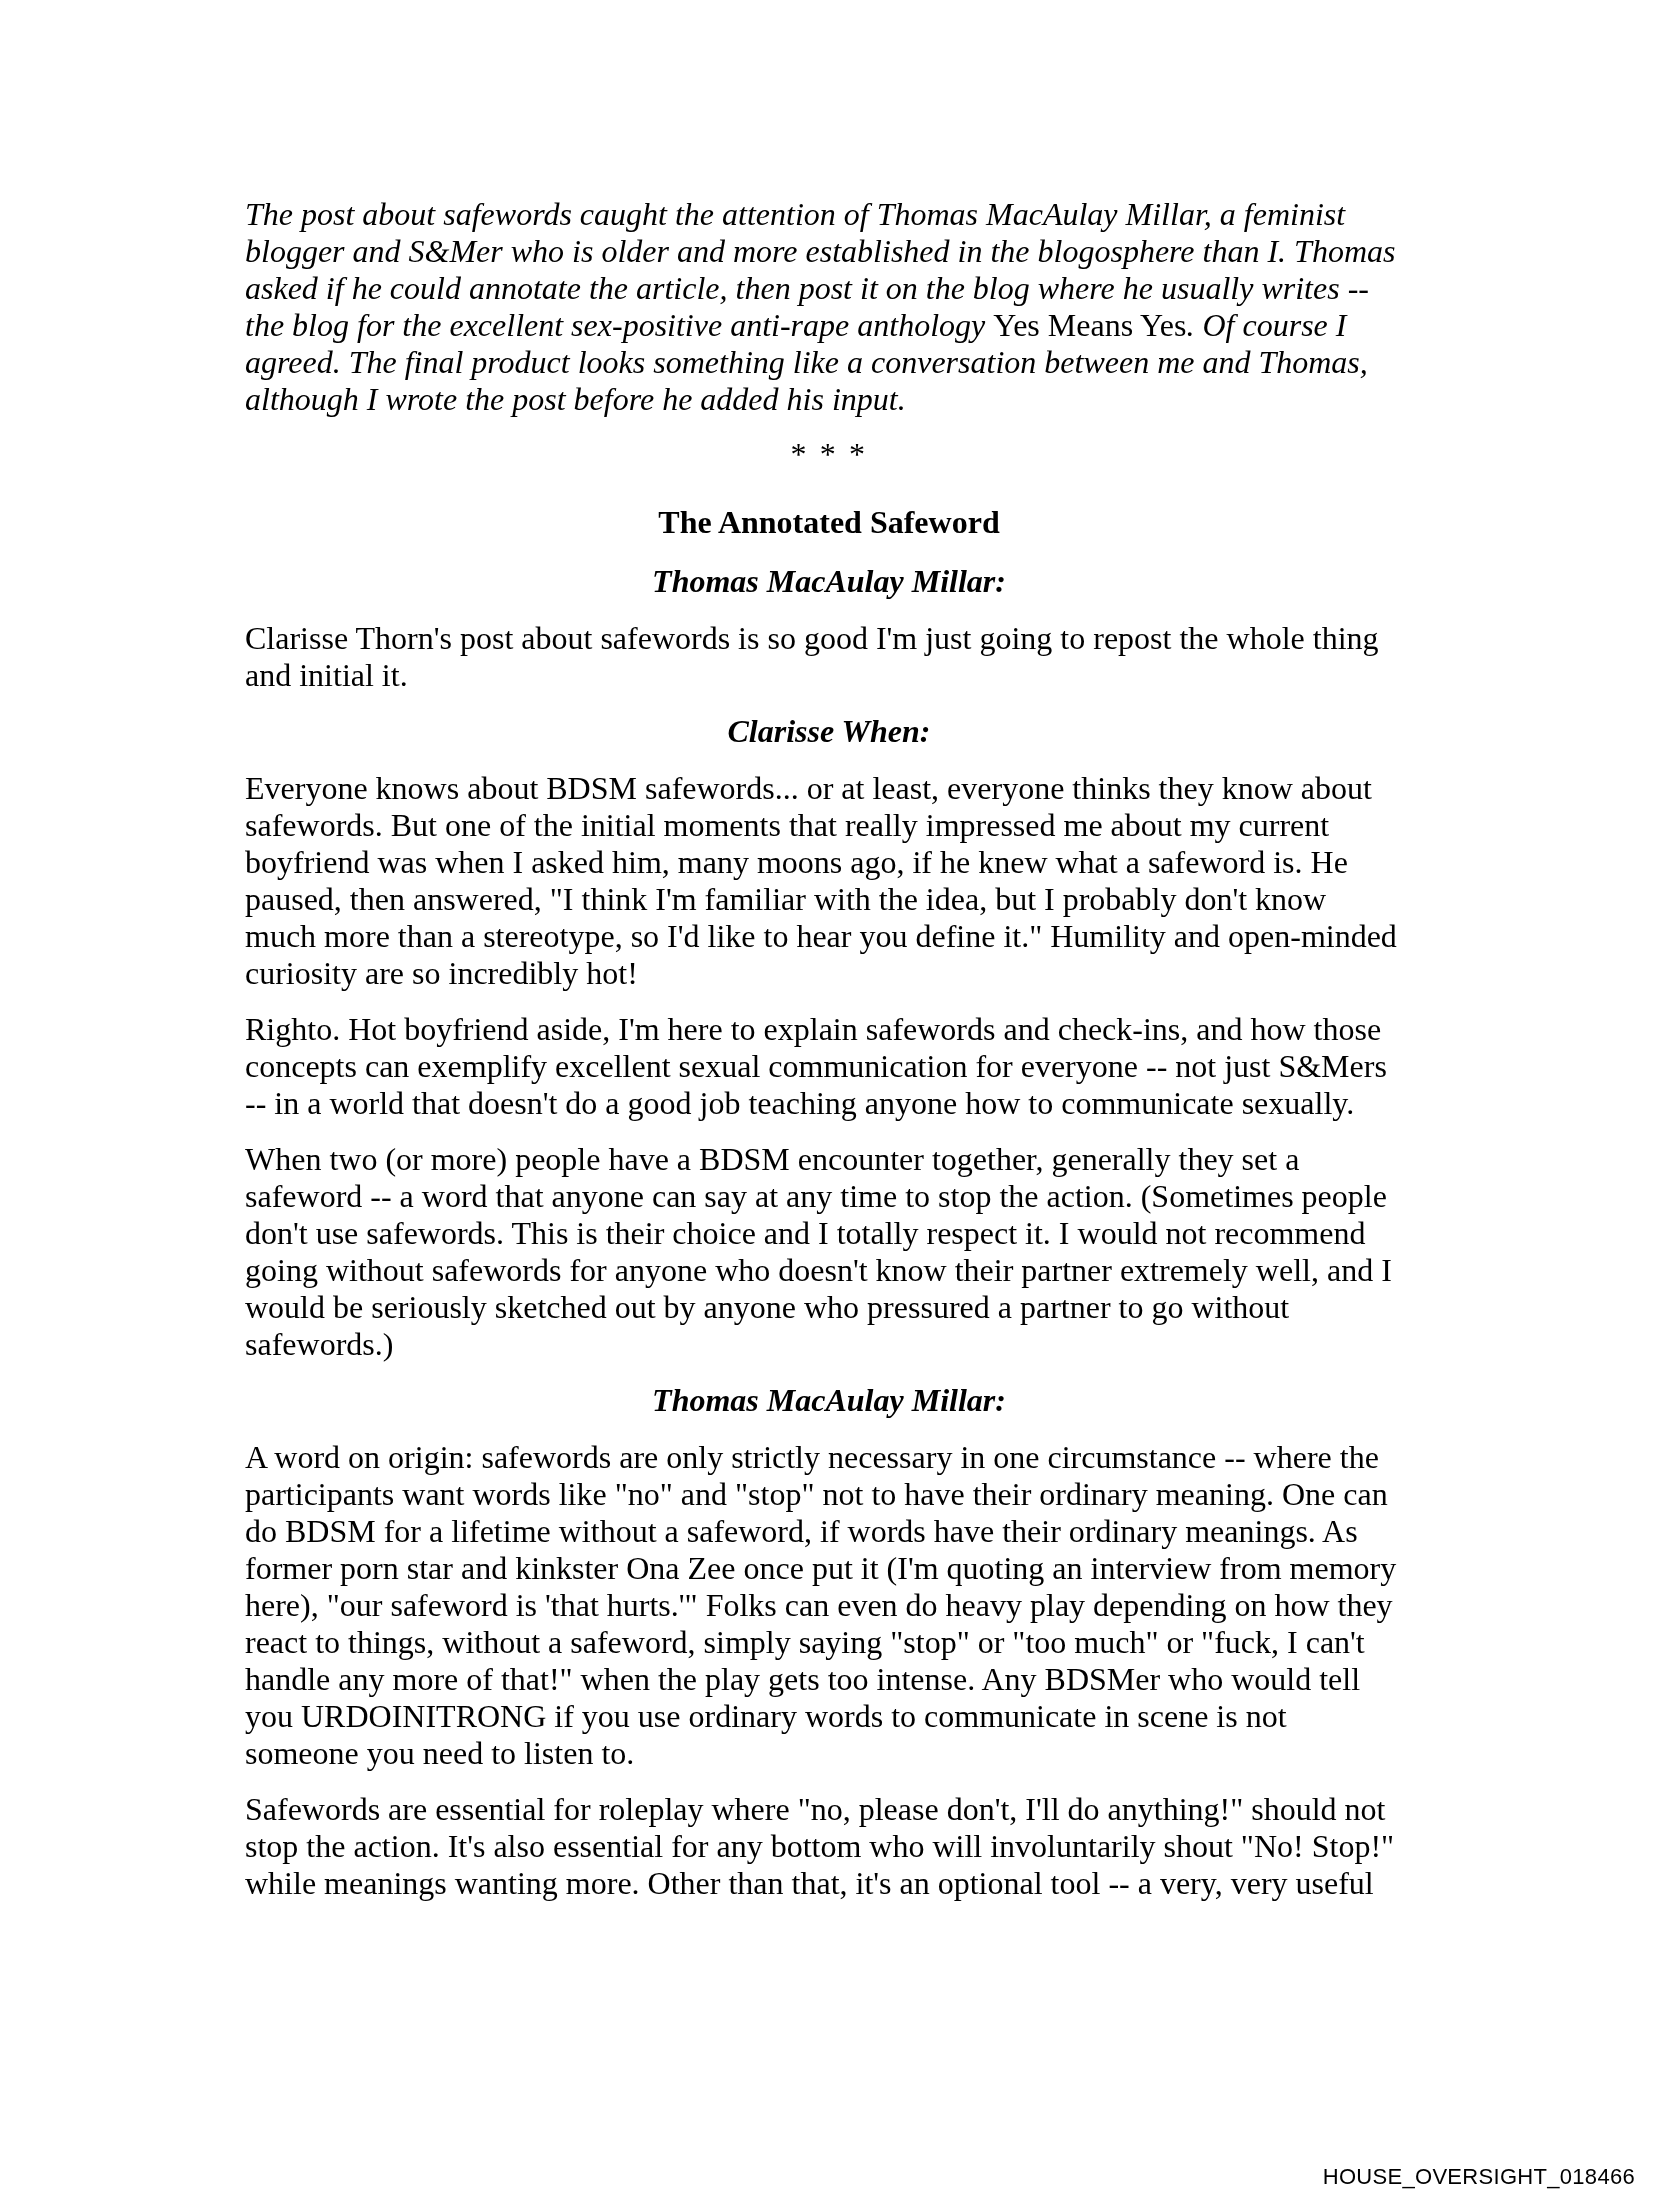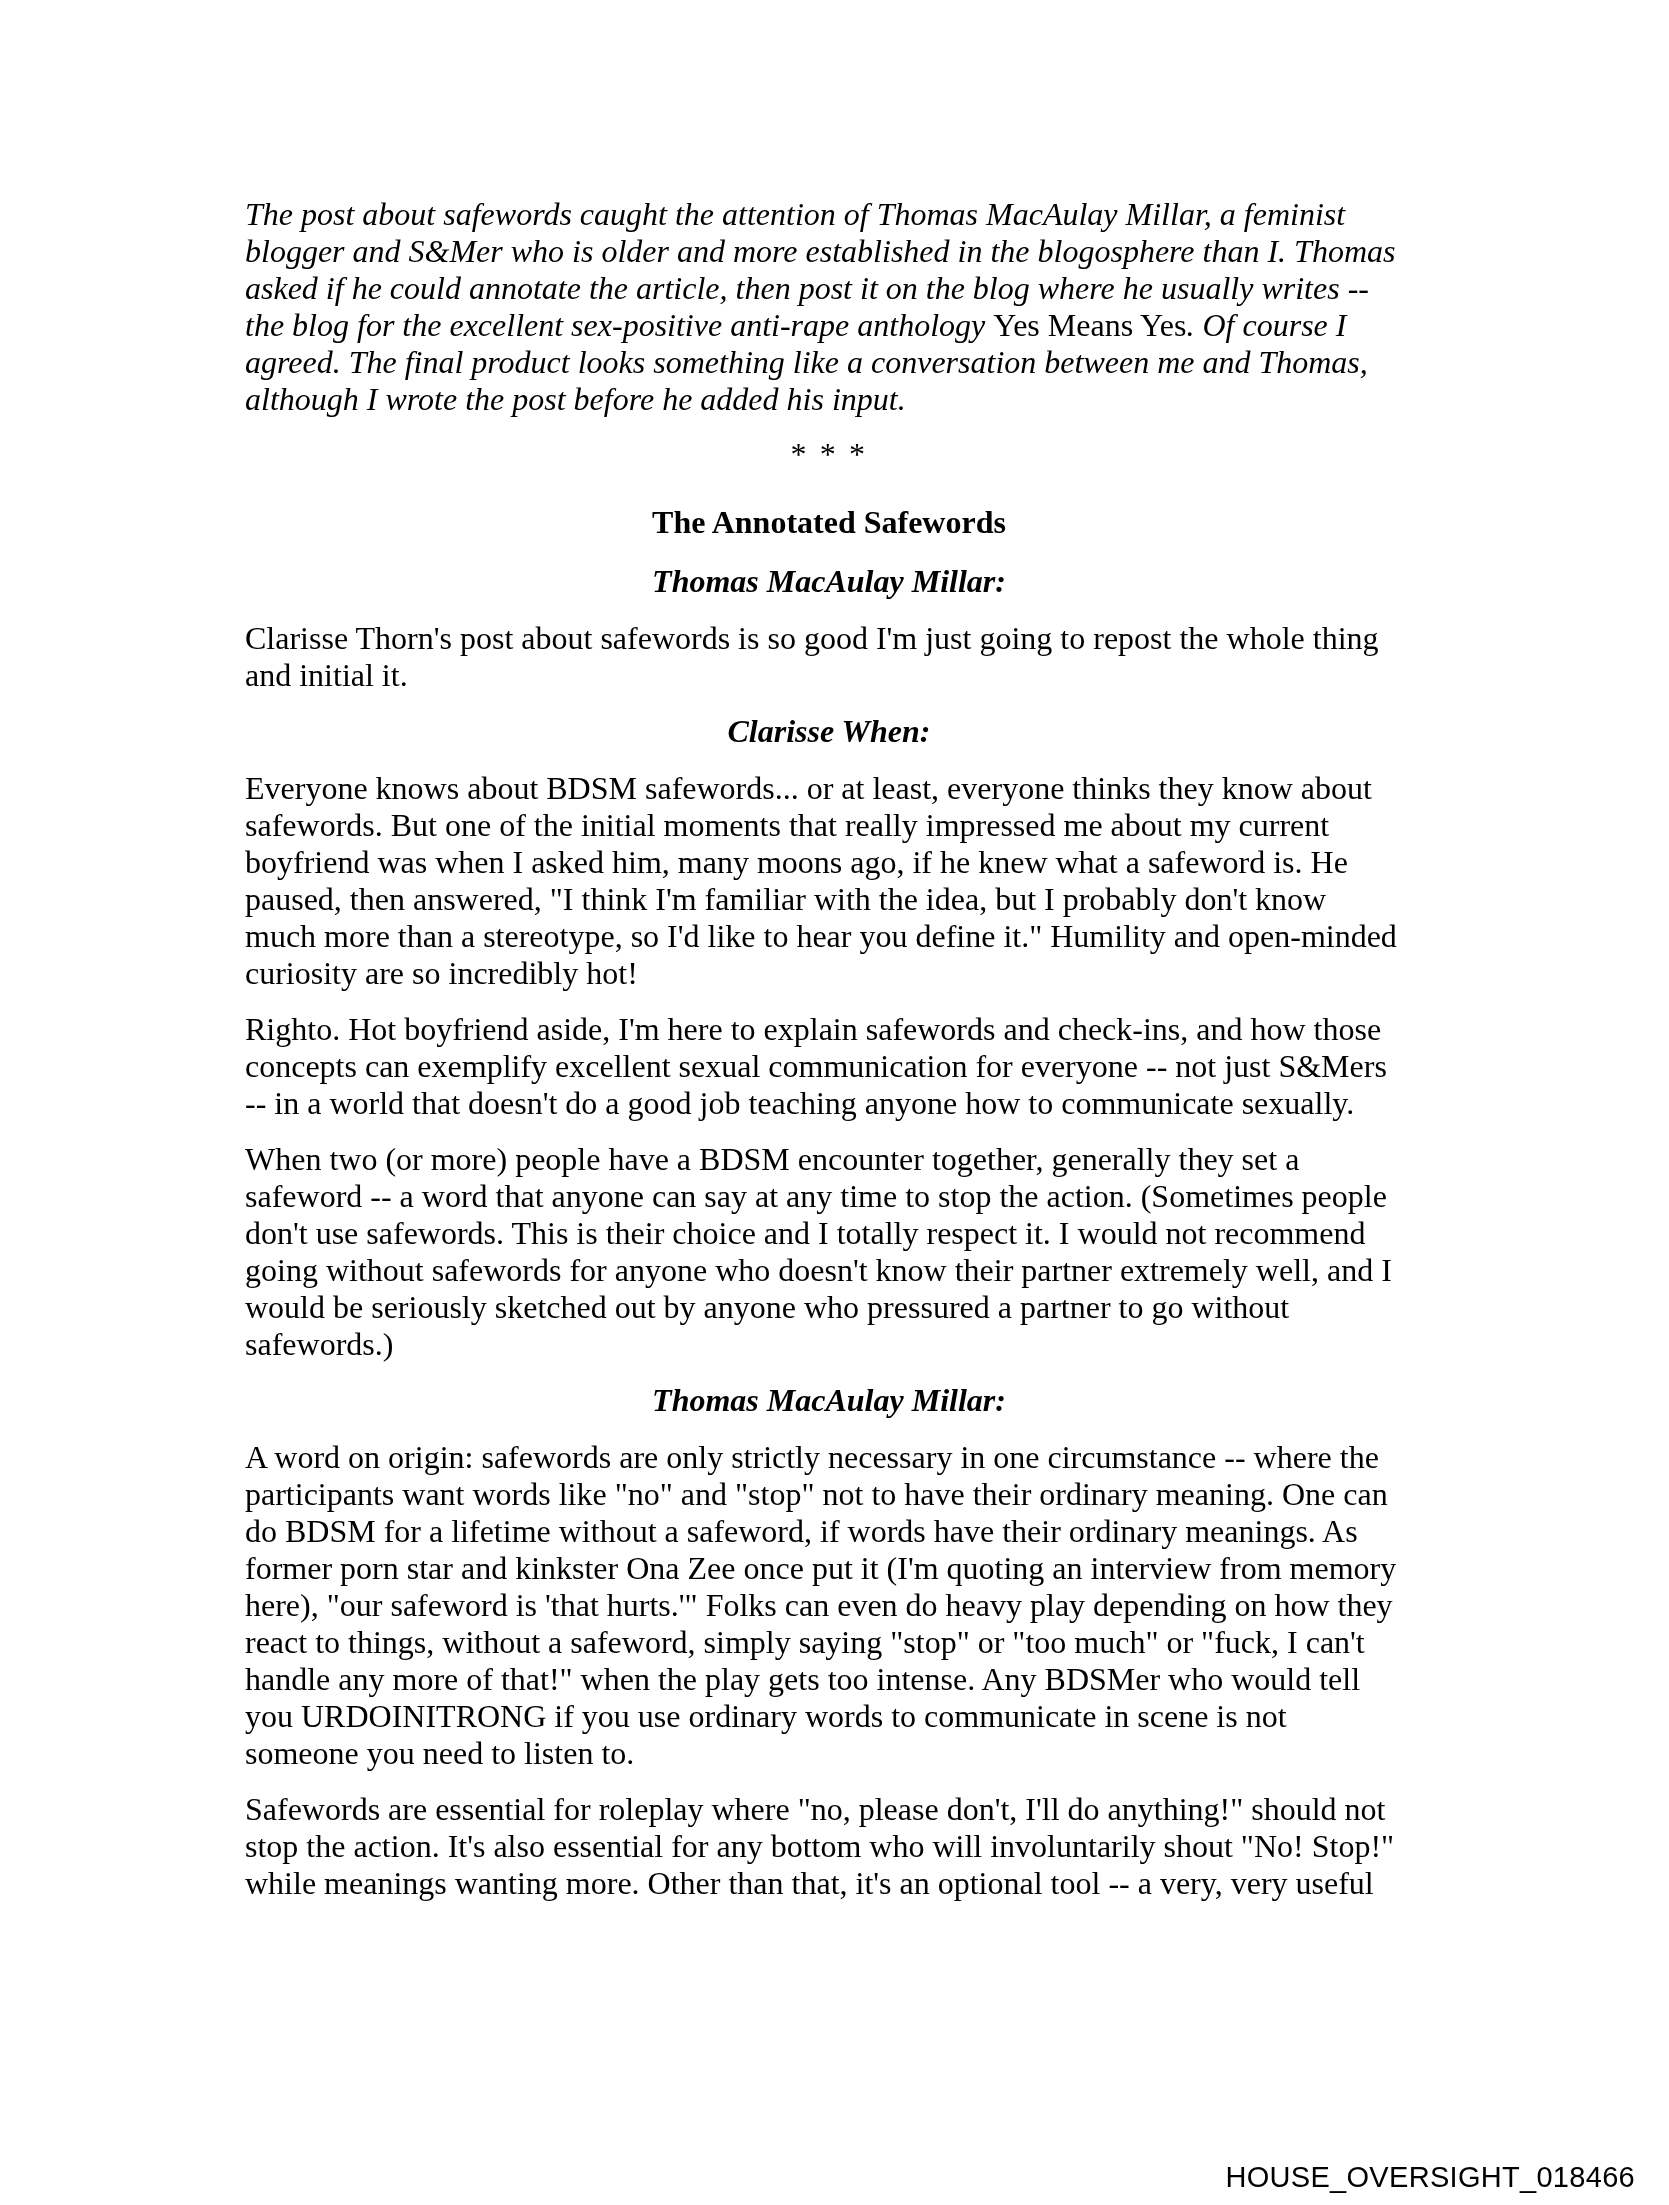--- a/index.html
+++ b/index.html
@@ -48,35 +48,35 @@
       font-weight: bold;
       font-style: italic;
       margin: 0 0 20px 0;
     }
     b { font-weight: normal; }
     .footer {
       position: absolute;
       right: 34px;
       top: 2160px;
       font-family: "Liberation Sans", "DejaVu Sans", sans-serif;
-      font-size: 29px;
+      font-size: 22px;
       line-height: 34px;
       letter-spacing: 0.3px;
     }
   </style>
 </head>
 <body>
 
 <div class="page">
 
   <p class="para intro"><span>The post about safewords caught the attention of Thomas MacAulay Millar, a feminist blogger and S&amp;Mer who is older and more established in the blogosphere than I. Thomas asked if he could annotate the article, then post it on the blog where he usually writes -- the blog for the excellent sex-positive anti-rape anthology </span><span class="roman">Yes Means Yes</span><span>. Of course I agreed. The final product looks something like a conversation between me and Thomas, although I wrote the post before he added his input.</span></p>
 
   <div class="sep">* * *</div>
 
-  <div class="title">The Annotated Safewords</div>
+  <div class="title">The Annotated Safeword</div>
 
   <div class="speaker">Thomas MacAulay Millar:</div>
   <p class="para">Clarisse Thorn's post about safewords is so good I'm just going to repost the whole thing and initial it.</p>
 
   <div class="speaker">Clarisse When:</div>
   <p class="para"><span>Everyone knows about BDSM safewords... or at least, everyone thinks they know about safewords. But one of the initial moments that really impressed me about my current boyfriend was when I asked him, many moons ago, if he knew what a safeword is. He paused, then answered, "I think I'm familiar with the idea, but I probably don't know much more than a stereotype, so I'd like to hear you define it." Humility and open-minded curiosity are so </span><b>incredibly</b><span> hot!</span></p>
   <p class="para">Righto. Hot boyfriend aside, I'm here to explain safewords and check-ins, and how those concepts can exemplify excellent sexual communication for everyone -- not just S&amp;Mers -- in a world that doesn't do a good job teaching anyone how to communicate sexually.</p>
   <p class="para"><span>When two (or more) people have a BDSM encounter together, generally they set a safeword -- a word that anyone can say at any time to stop the action. (Sometimes people don't use safewords. This is their choice and I totally respect it. I would not recommend going without safewords for anyone who doesn't know their partner </span><b>extremely well</b><span>, and I would be seriously sketched out by anyone who pressured a partner to go without safewords.)</span></p>
 
   <div class="speaker">Thomas MacAulay Millar:</div>

